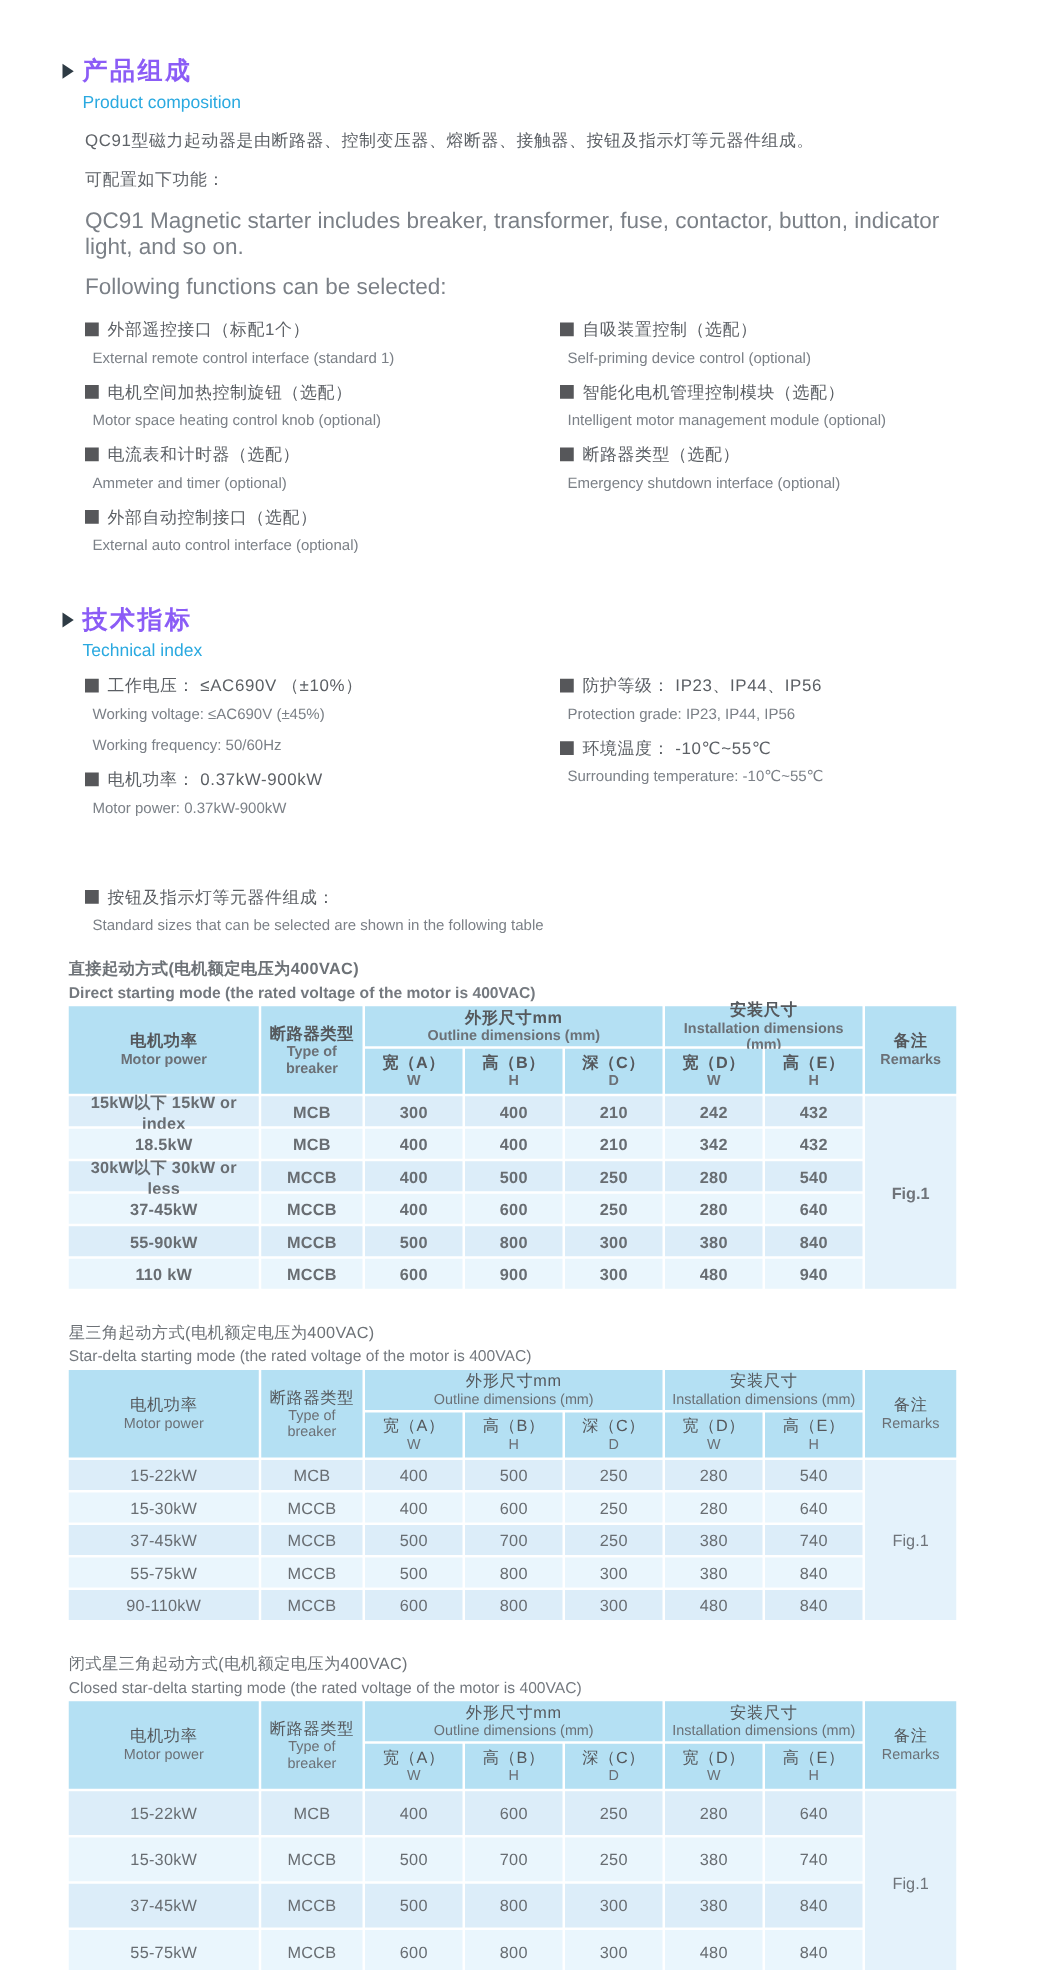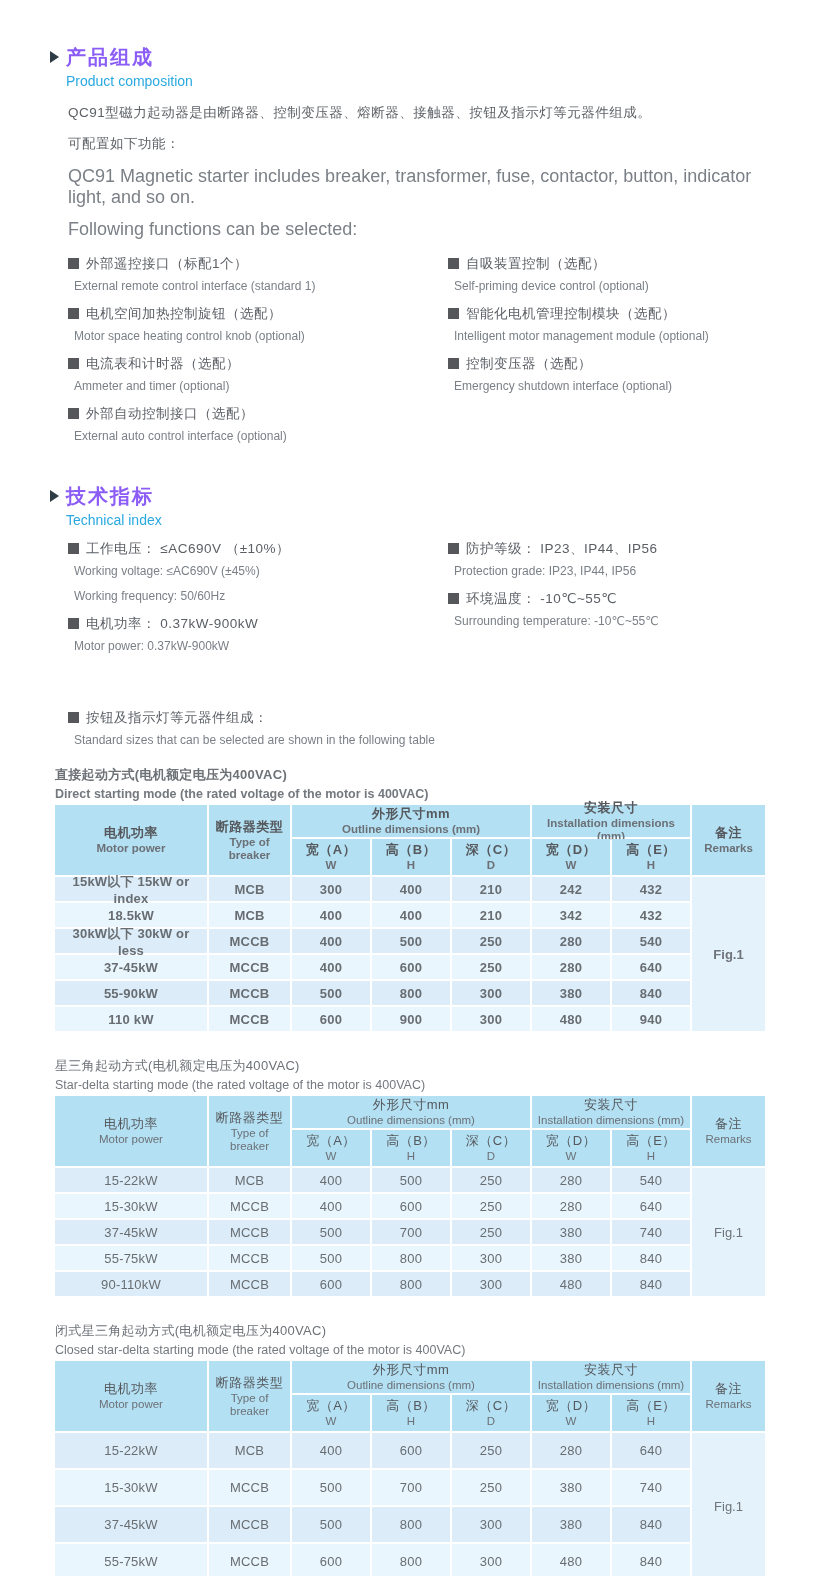--- a/index.html
+++ b/index.html
@@ -128,21 +128,21 @@
     <div class="zh-line">
       <span class="sq"></span>
       <span class="zh">智能化电机管理控制模块（选配）</span>
     </div>
     <div class="en">Intelligent motor management module (optional)</div>
   </div>
 
   <div class="feat">
     <div class="zh-line">
       <span class="sq"></span>
-      <span class="zh">控制变压器（选配）</span>
+      <span class="zh">断路器类型（选配）</span>
     </div>
     <div class="en">Emergency shutdown interface (optional)</div>
   </div>
 </div>
   </div>
 
   <div class="sec-head mt1">
     <span class="tri"></span>
     <div>
       <div class="sec-title-zh">技术指标</div>

